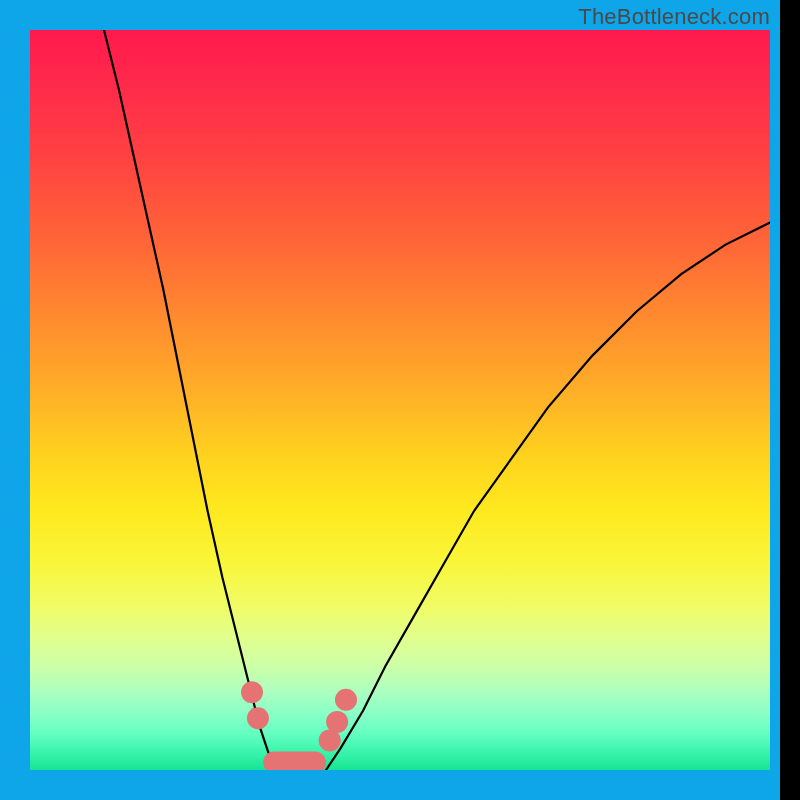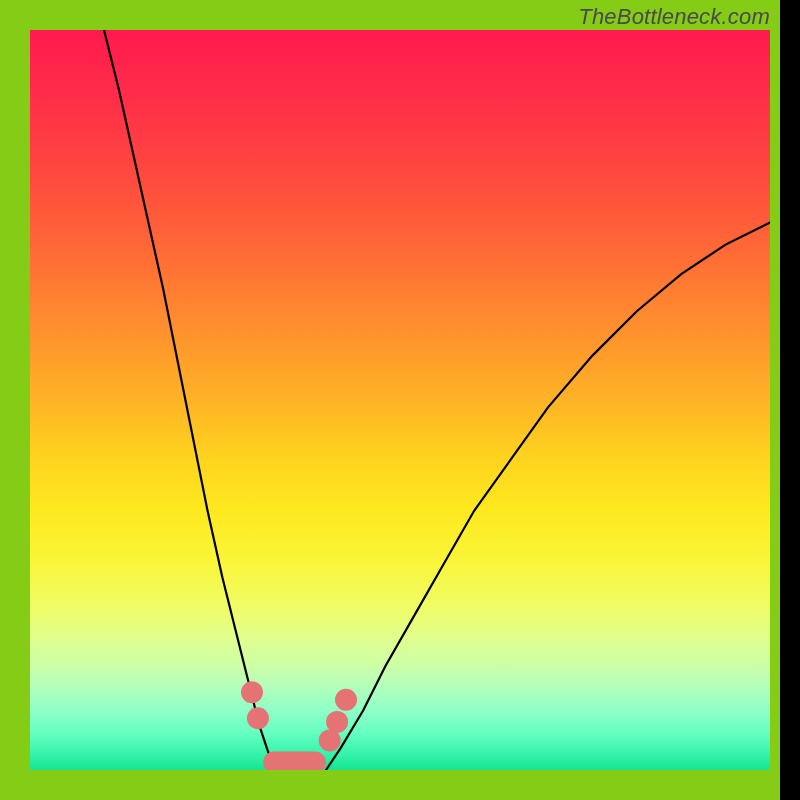--- a/index.html
+++ b/index.html
@@ -8,22 +8,21 @@
     width: 800px;
     height: 800px;
     overflow: hidden;
     font-family: Arial, Helvetica, sans-serif;
     background: #000;
   }
   .frame {
     position: relative;
     width: 780px;
     height: 800px;
-    background: #84cc16;
-    font-style: italic;
+    background: #0ea5e9;
   }
   .watermark {
     position: absolute;
     top: 4px;
     right: 10px;
     color: #4a4a4a;
     font-size: 22px;
     font-weight: 500;
     letter-spacing: 0.2px;
     z-index: 10;

